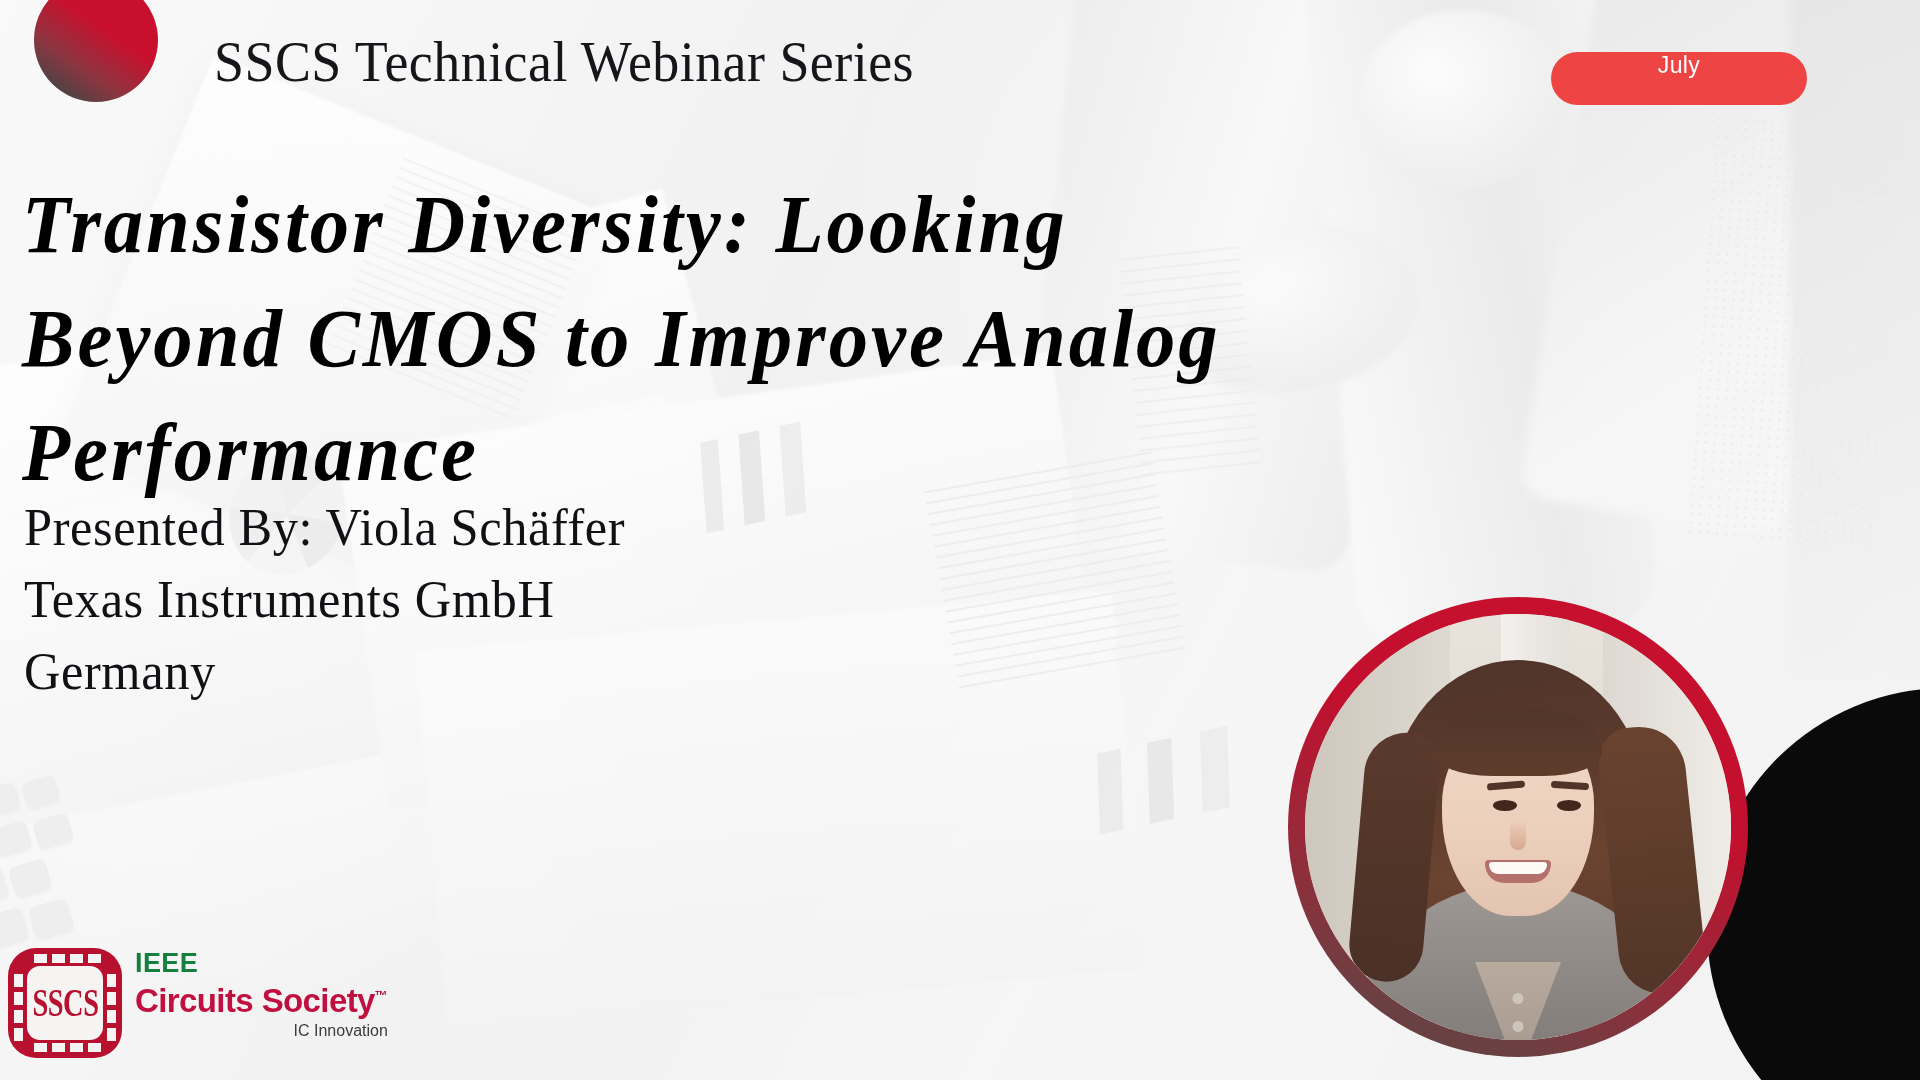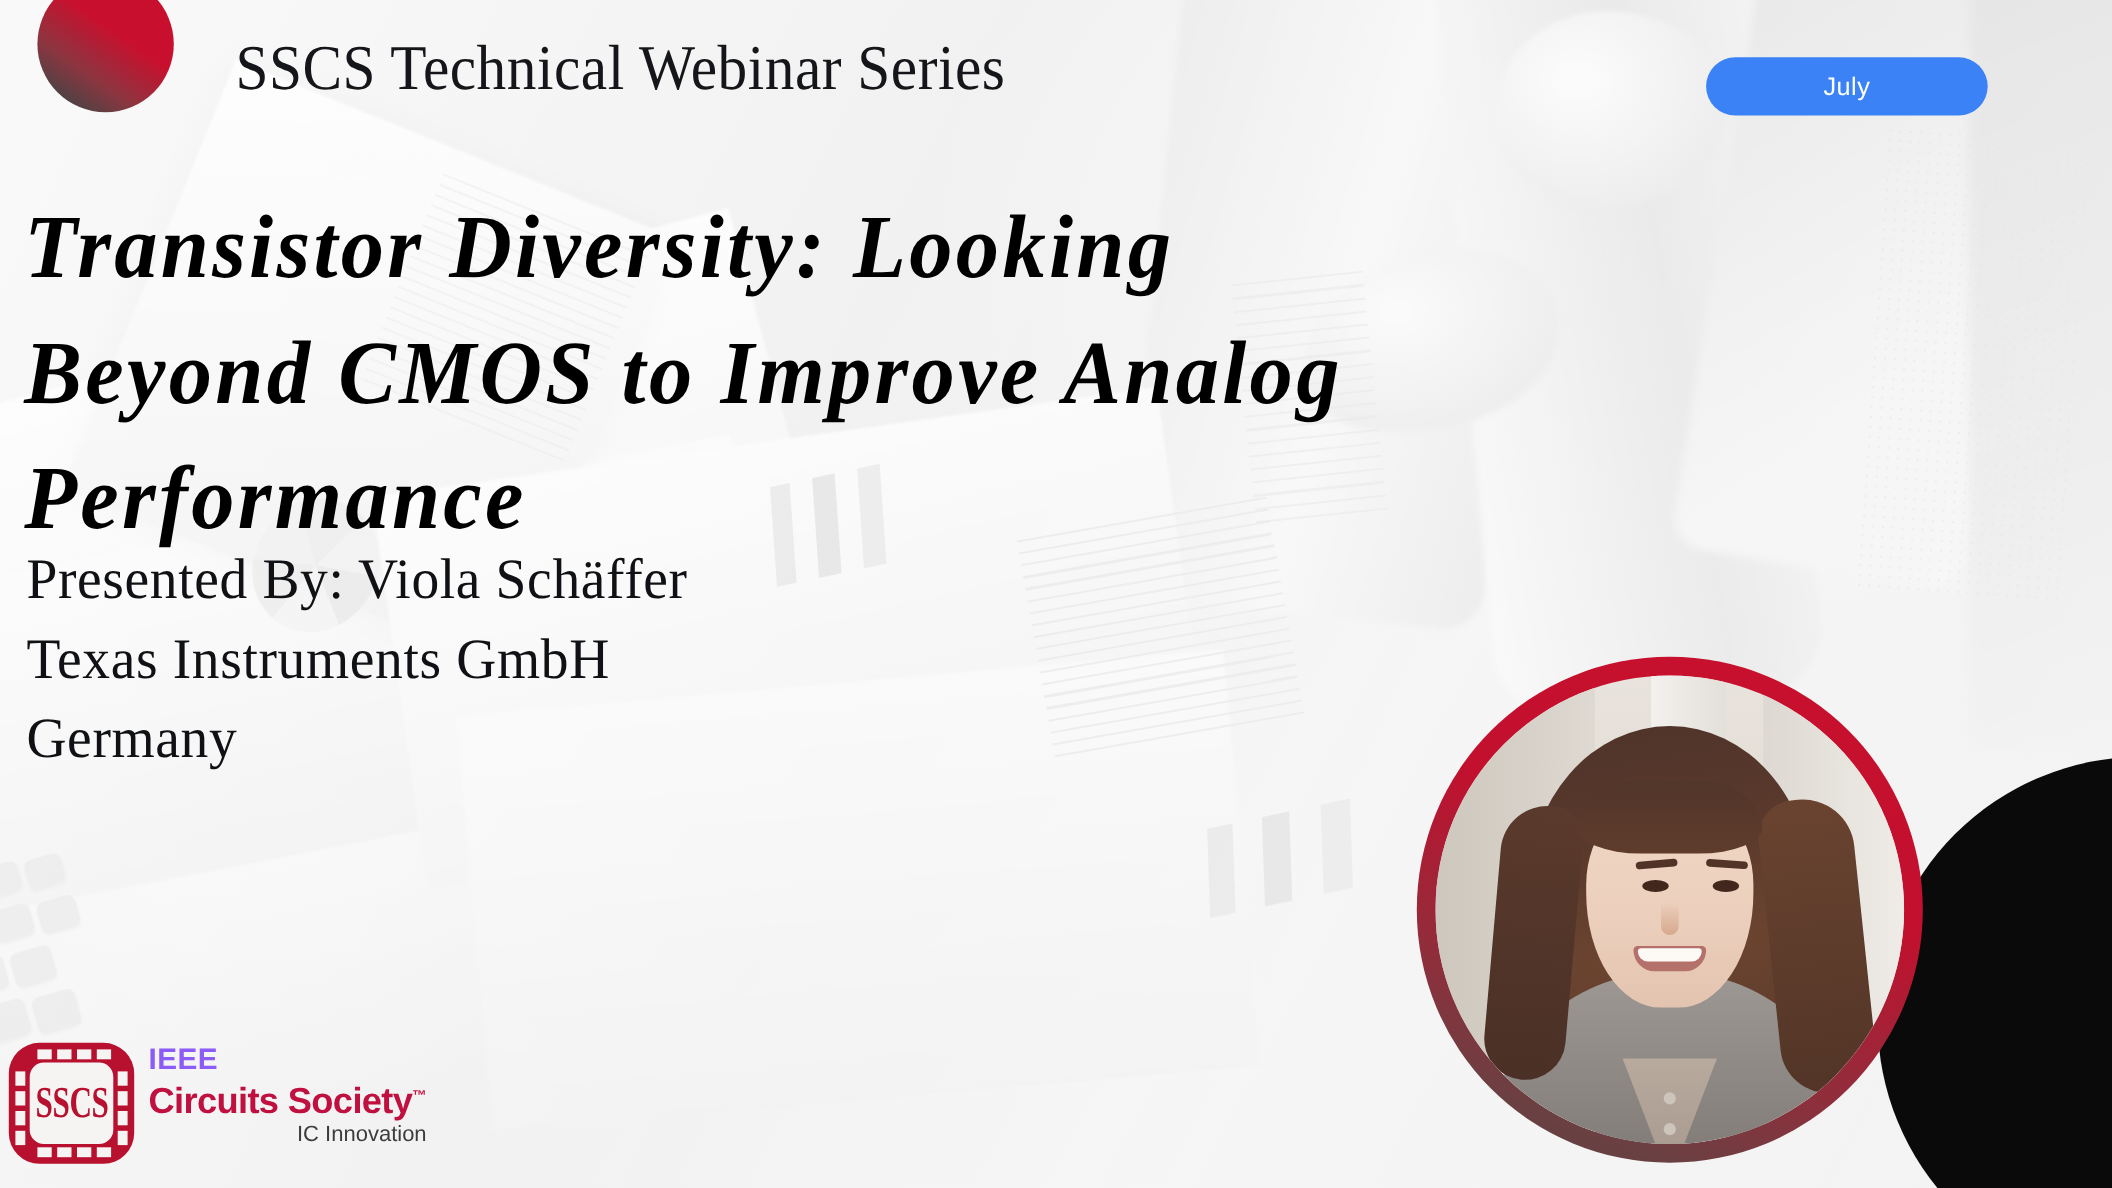--- a/index.html
+++ b/index.html
@@ -107,22 +107,22 @@
     background:linear-gradient(215deg,#c8102e 0%,#c8102e 42%,#8d3540 68%,#4a4344 88%,#3d3b3c 100%);
   }
   .black-blob{
     position:absolute; left:1707px; top:688px; width:480px; height:480px;
     border-radius:50%; background:#0a0a0a;
   }
 
   
   .month-pill{
     position:absolute; left:1551px; top:52px; width:256px; height:53px;
-    background:#3b82f6; border-radius:27px;
-    display:flex; align-items:center; justify-content:center;
+    background:#ef4444; border-radius:27px;
+    display:flex; justify-content:center;
     color:#fff; font-family:"Liberation Sans", sans-serif;
     font-size:23px; letter-spacing:.4px;
   }
 
   
   .header-title{
     position:absolute; left:214px; top:28px;
     font-size:58px; color:#15161a; font-weight:400;
     letter-spacing:.5px; white-space:nowrap;
     transform:scaleX(.93); transform-origin:left top;
@@ -220,24 +220,24 @@
     position:absolute; left:19px; top:18px; right:19px; bottom:18px;
     background:#f5f4f3; border-radius:13px;
     display:flex; align-items:center; justify-content:center;
   }
   .chip .inner span{
     font-family:"Liberation Serif", serif; font-weight:700; font-size:33px;
     color:#b8102f; letter-spacing:-0.5px; transform:scaleX(.86) scaleY(1.22);
   }
   .chip i{ position:absolute; background:#f5f4f3; display:block; }
   .logo-text{ margin-left:13px; padding-top:1px; font-family:"Liberation Sans", sans-serif; }
-  .logo-ieee{ font-size:27px; font-weight:700; color:#8b5cf6; letter-spacing:.4px; line-height:29px; }
+  .logo-ieee{ font-size:27px; font-weight:700; color:#15803d; letter-spacing:.4px; line-height:29px; }
   .logo-soc{ font-size:33px; font-weight:700; color:#c01040; letter-spacing:-.6px; line-height:35px; }
   .logo-soc .tm{ font-size:13px; vertical-align:super; letter-spacing:0; }
-  .logo-tag{ font-size:20px; font-weight:400; color:#3c3c3c; text-align:right; line-height:24px; margin-top:1px; }
+  .logo-tag{ font-size:16px; font-weight:400; color:#3c3c3c; text-align:right; line-height:24px; margin-top:1px; }
 </style>
 </head>
 <body>
 
 <div id="slide">
 
   <div class="bg">
     <div class="bg-base"></div>
     <s1></s1>
       <s2></s2>

